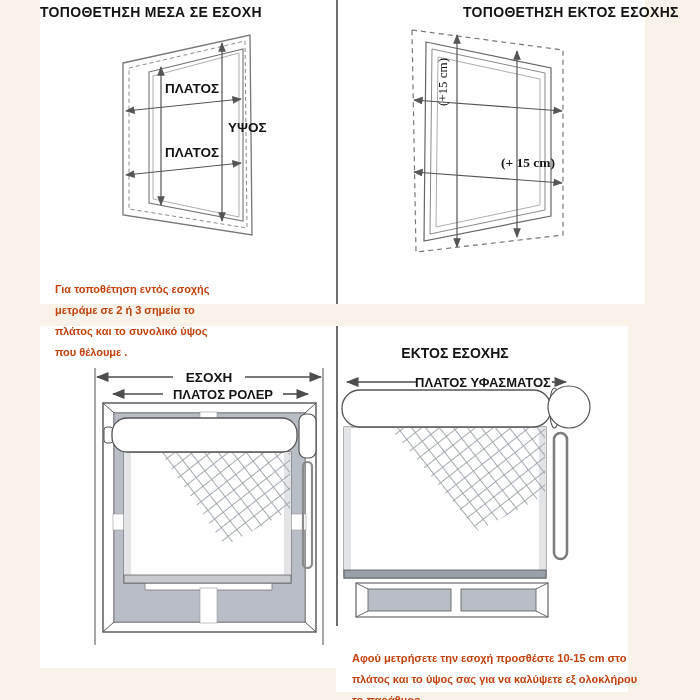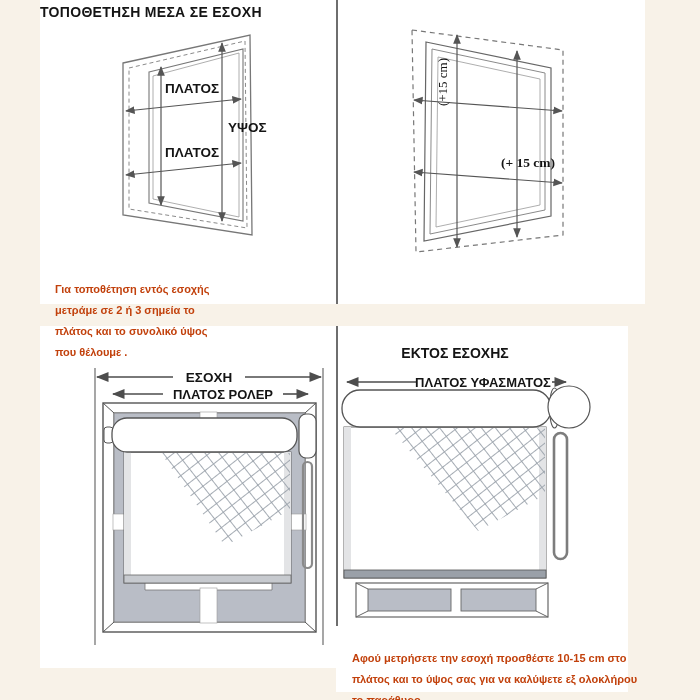--- a/index.html
+++ b/index.html
@@ -44,20 +44,21 @@
 <div class="page">
 
   <div class="panel panel-top"></div>
   <div class="panel panel-bottom-left"></div>
   <div class="panel panel-bottom-right"></div>
 
   <div class="divider divider-top"></div>
   <div class="divider divider-bottom"></div>
 
   <div class="title title-tl">ΤΟΠΟΘΕΤΗΣΗ ΜΕΣΑ ΣΕ ΕΣΟΧΗ</div>
+  <div class="title title-tr">ΤΟΠΟΘΕΤΗΣΗ ΕΚΤΟΣ ΕΣΟΧΗΣ</div>
 
   <svg class="diagram svg-1" width="245" height="235" viewBox="0 0 245 235">
     <defs>
       <marker id="ar1" viewBox="0 0 10 10" refX="9" refY="5" markerWidth="8" markerHeight="8" orient="auto-start-reverse">
         <path d="M0,1 L10,5 L0,9 Z" fill="#555"></path>
       </marker>
     </defs>
     <g>
       <polygon points="28,35 155,7 157,207 28,187" fill="#ffffff" stroke="#777" stroke-width="1.3"></polygon>
       <polygon points="34,40 150,13 152,200 34,181" fill="none" stroke="#8a8a8a" stroke-width="1" stroke-dasharray="4 3"></polygon>

